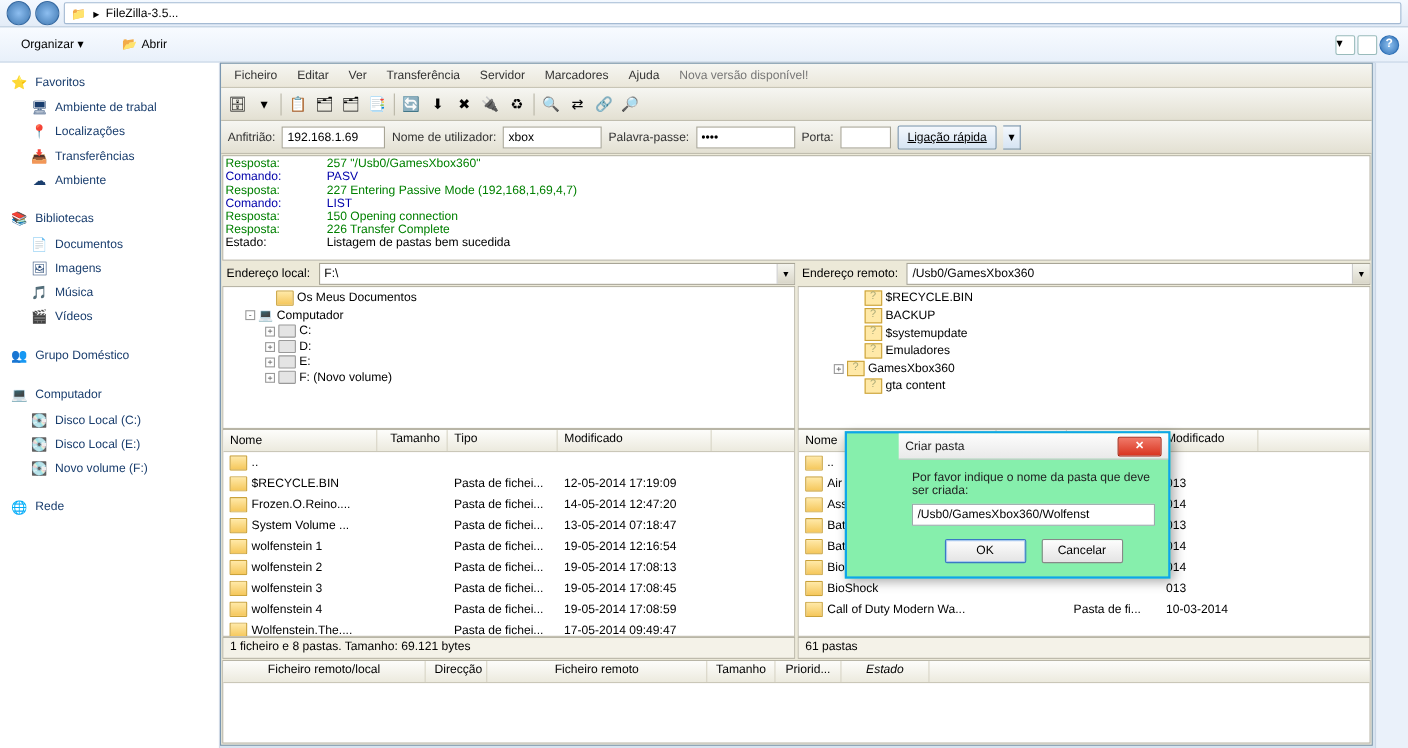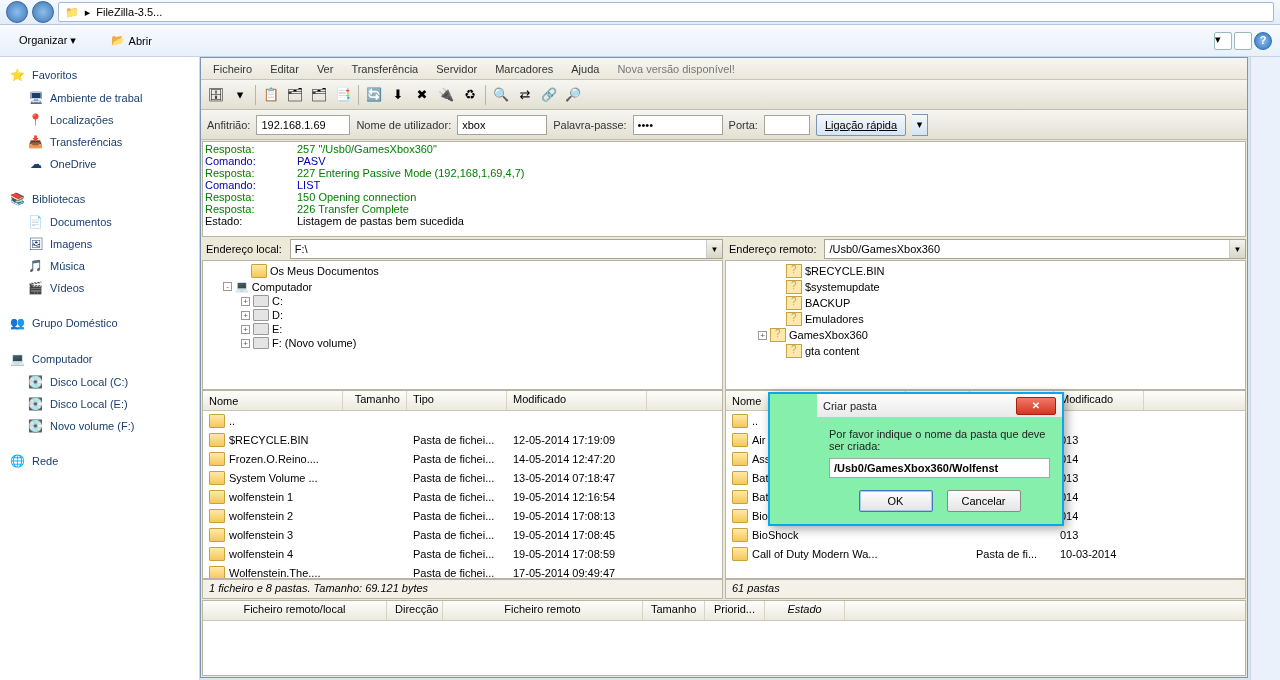--- a/index.html
+++ b/index.html
@@ -64,33 +64,33 @@
 .fl-row span{padding:0 6px;overflow:hidden;white-space:nowrap;text-overflow:ellipsis;}
 .c-name{width:140px;display:flex;align-items:center;gap:4px;}
 .c-size{width:64px;text-align:right;}
 .c-type{width:100px;}
 .c-mod{width:140px;}
 .rc-name{width:180px;display:flex;align-items:center;gap:4px;}
 .rc-size{width:64px;}
 .rc-type{width:84px;}
 .rc-mod{width:90px;}
 
-.status{height:20px;border:1px solid #b8b5a6;background:#f4f2e8;padding:2px 6px;font-style:italic;}
+.status{height:20px;border:1px solid #b8b5a6;background:#f4f2e8;padding:2px 6px;}
 
 .queue{height:76px;border:1px solid #b8b5a6;background:#fff;margin:1px;display:flex;flex-direction:column;}
 .queue-head{height:20px;display:flex;background:linear-gradient(#fdfdfb,#eceade);border-bottom:1px solid #cac7b8;}
 .queue-head span{padding:2px 8px;border-right:1px solid #d7d4c5;text-align:center;}
 
 .dialog{position:absolute;left:768px;top:392px;width:296px;background:#86efac;border:2px solid #0ea5e9;box-shadow:3px 3px 10px rgba(0,0,0,.35);z-index:50;padding-left:47px;}
 .dialog-title{height:24px;background:linear-gradient(#fdfdfd,#e9e9e9);display:flex;align-items:center;padding:0 6px;border-bottom:1px solid #c9c9c9;}
 .dialog-title .t{flex:1;color:#222;}
 .dlg-close{width:40px;height:18px;background:linear-gradient(#f07a6a,#d9341f);border:1px solid #a5210e;border-radius:2px;color:#fff;text-align:center;line-height:15px;font-weight:bold;font-size:10px;}
 .dialog-body{padding:10px 12px 12px;}
 .dialog-body p{margin-bottom:6px;color:#222;}
-.dialog-body input{width:100%;height:20px;border:1px solid #9aa;padding:0 4px;margin-bottom:12px;font-weight:bold;}
+.dialog-body input{width:100%;height:20px;border:1px solid #9aa;padding:0 4px;margin-bottom:12px;}
 .dialog-btns{display:flex;justify-content:center;gap:14px;}
 .dialog-btns button{width:74px;height:22px;border:1px solid #888;background:linear-gradient(#fdfdfd,#e4e4e4);border-radius:2px;}
 .dialog-btns .ok{border:1px solid #3b79c4;box-shadow:0 0 0 1px #a7c7ee inset;}
 
 .right-strip{width:30px;background:#eaf1fa;border-left:1px solid #cbd7e6;display:flex;flex-direction:column;align-items:center;padding-top:6px;gap:6px;}
 .help-ico{border-radius:50% !important;background:radial-gradient(#8fc1f0,#2d6fb5)!important;border-color:#2d6fb5 !important;color:#fff;text-align:center;line-height:14px;font-weight:bold;}
 </style>
 </head>
 <body>
 
@@ -131,21 +131,21 @@
         <div class="item">
           <span class="sicon">📍</span>
           <span>Localizações</span>
         </div>
         <div class="item">
           <span class="sicon">📥</span>
           <span>Transferências</span>
         </div>
         <div class="item">
           <span class="sicon">☁</span>
-          <span>OneDrive</span>
+          <span>Ambiente</span>
         </div>
       </div>
     <br>
     <div class="group-title">
         <span class="sicon">📚</span>
         <span>Bibliotecas</span>
       </div>
     <div id="lib-items">
         <div class="item">
           <span class="sicon">📄</span>
@@ -389,26 +389,26 @@
         </div>
         <div class="tree" id="remote-tree">
             <div class="tree-node" style="padding-left: 44px;">
               <span class="noexp"></span>
               <span class="qicon"></span>
               <span>$RECYCLE.BIN</span>
             </div>
             <div class="tree-node" style="padding-left: 44px;">
               <span class="noexp"></span>
               <span class="qicon"></span>
-              <span>$systemupdate</span>
+              <span>BACKUP</span>
             </div>
             <div class="tree-node" style="padding-left: 44px;">
               <span class="noexp"></span>
               <span class="qicon"></span>
-              <span>BACKUP</span>
+              <span>$systemupdate</span>
             </div>
             <div class="tree-node" style="padding-left: 44px;">
               <span class="noexp"></span>
               <span class="qicon"></span>
               <span>Emuladores</span>
             </div>
             <div class="tree-node" style="padding-left: 30px;">
               <span class="exp">+</span>
               <span class="qicon"></span>
               <span>GamesXbox360</span>

